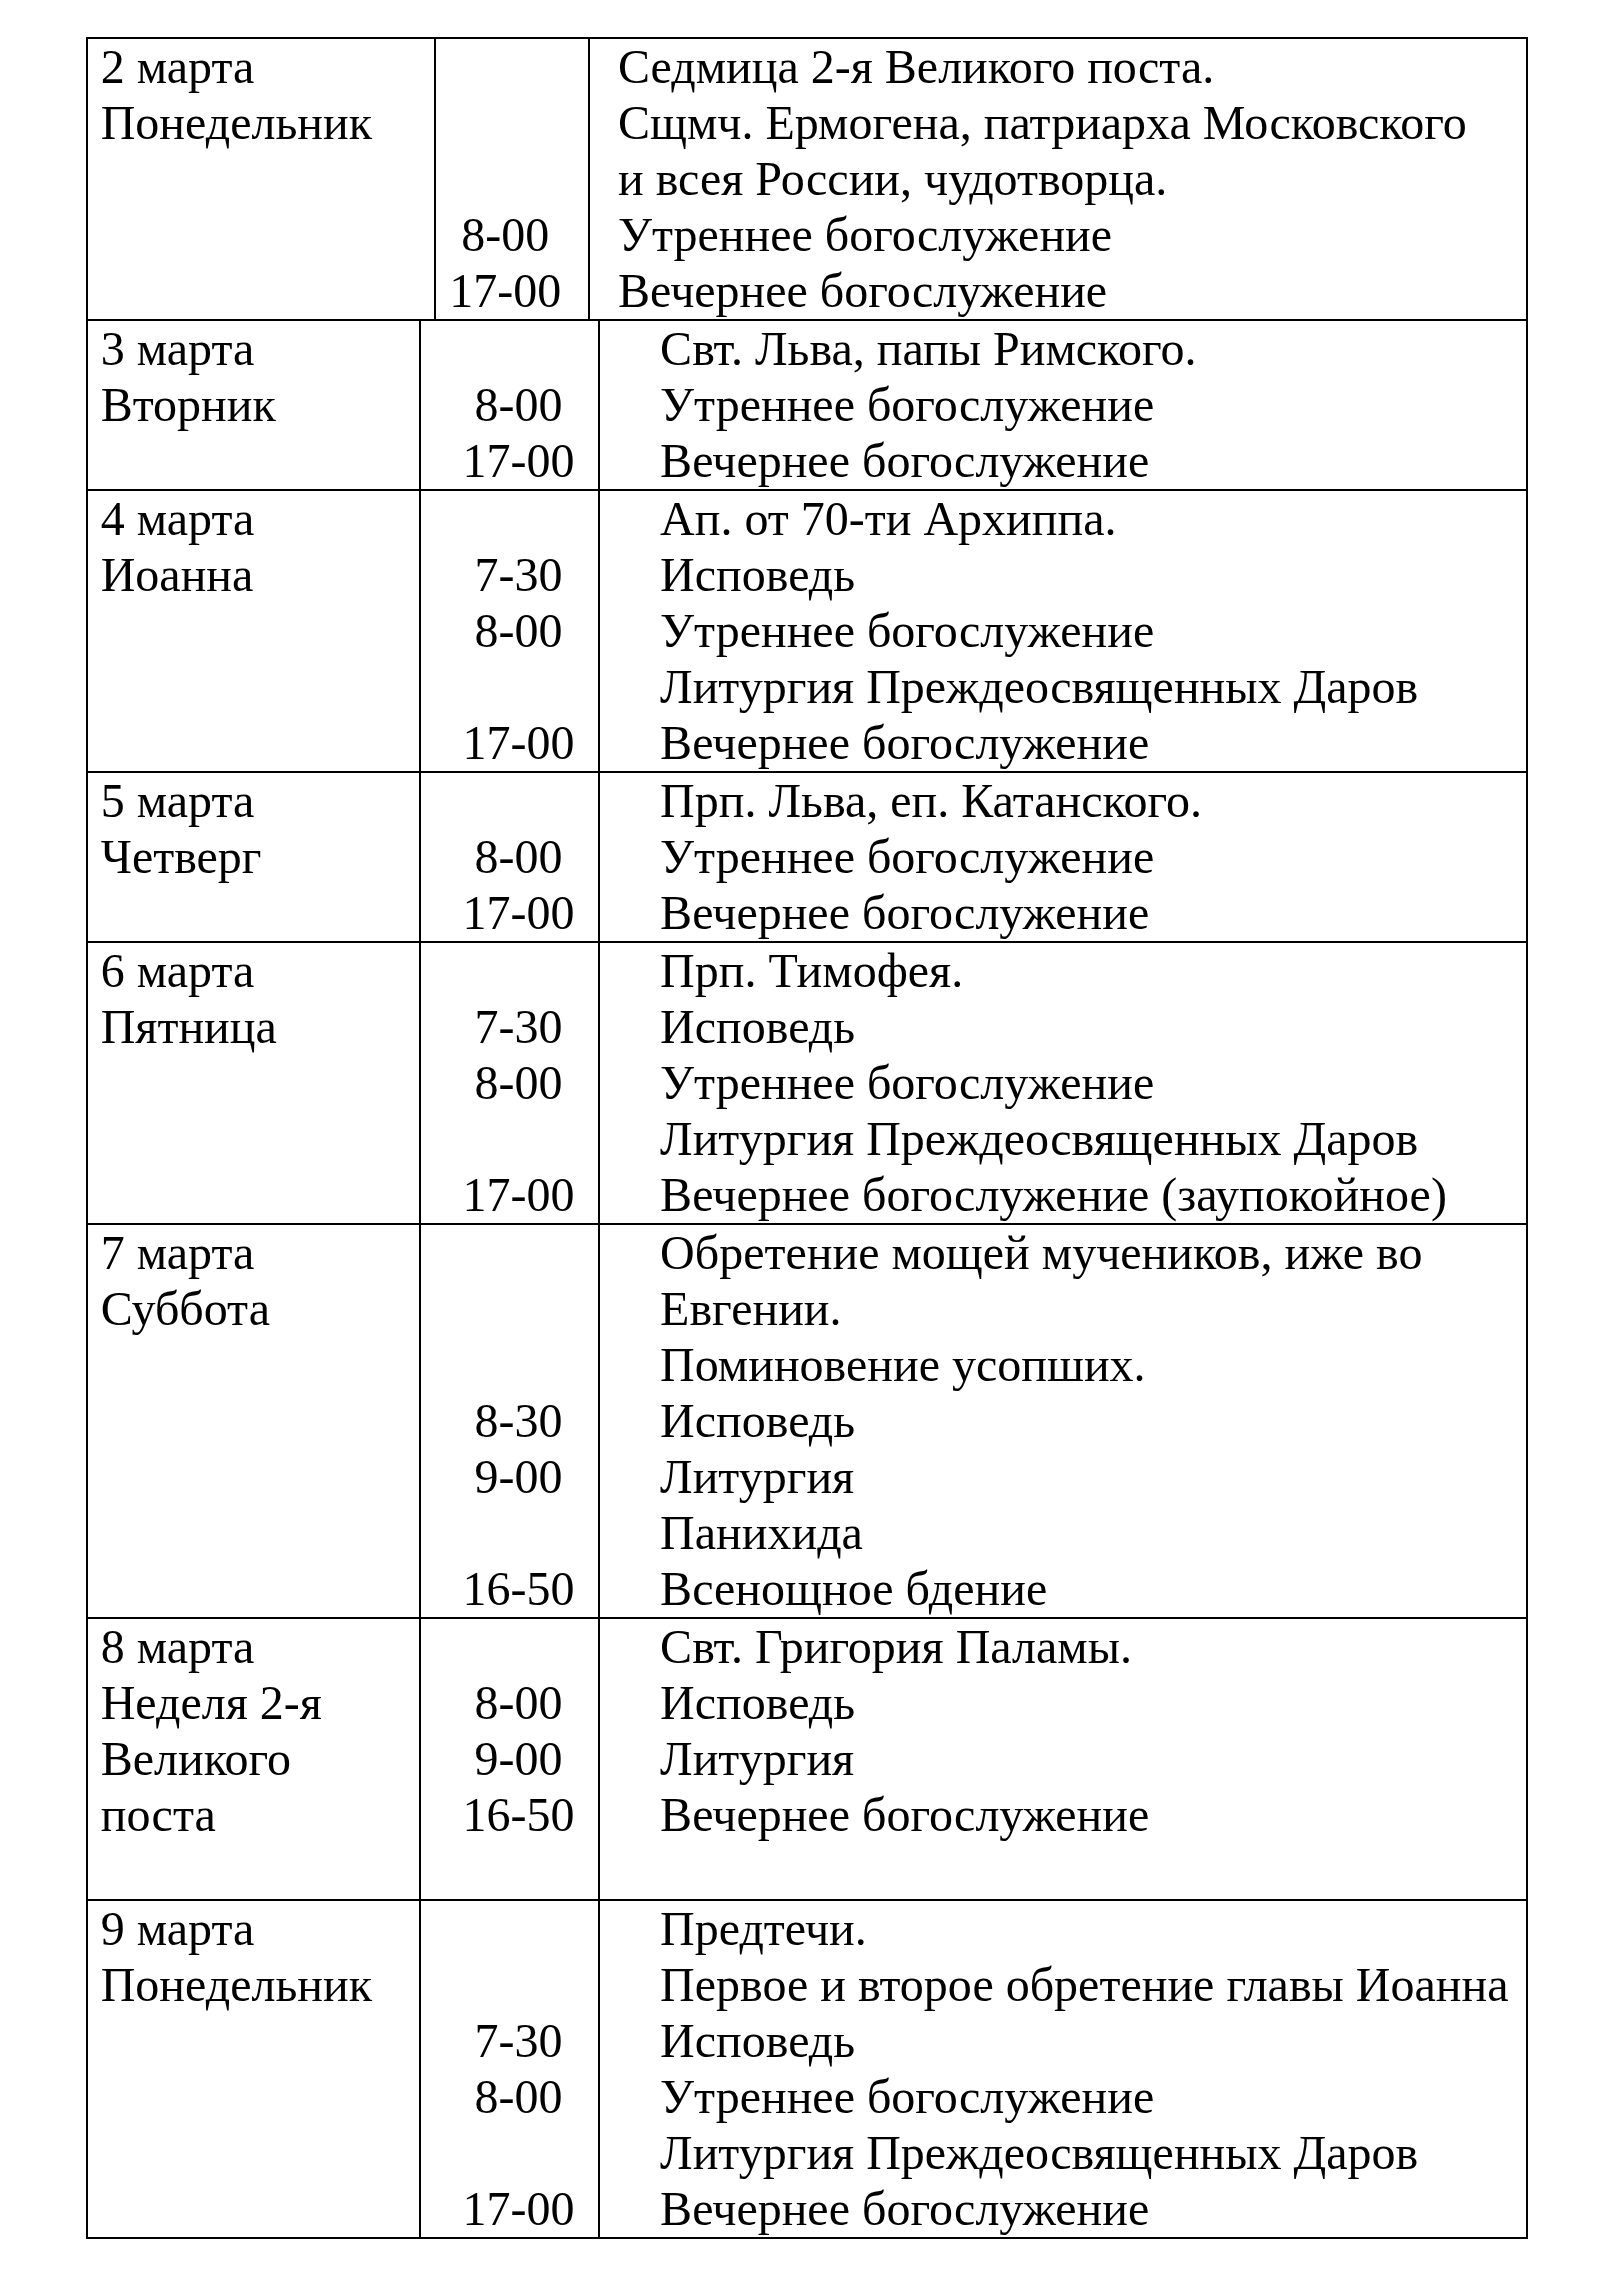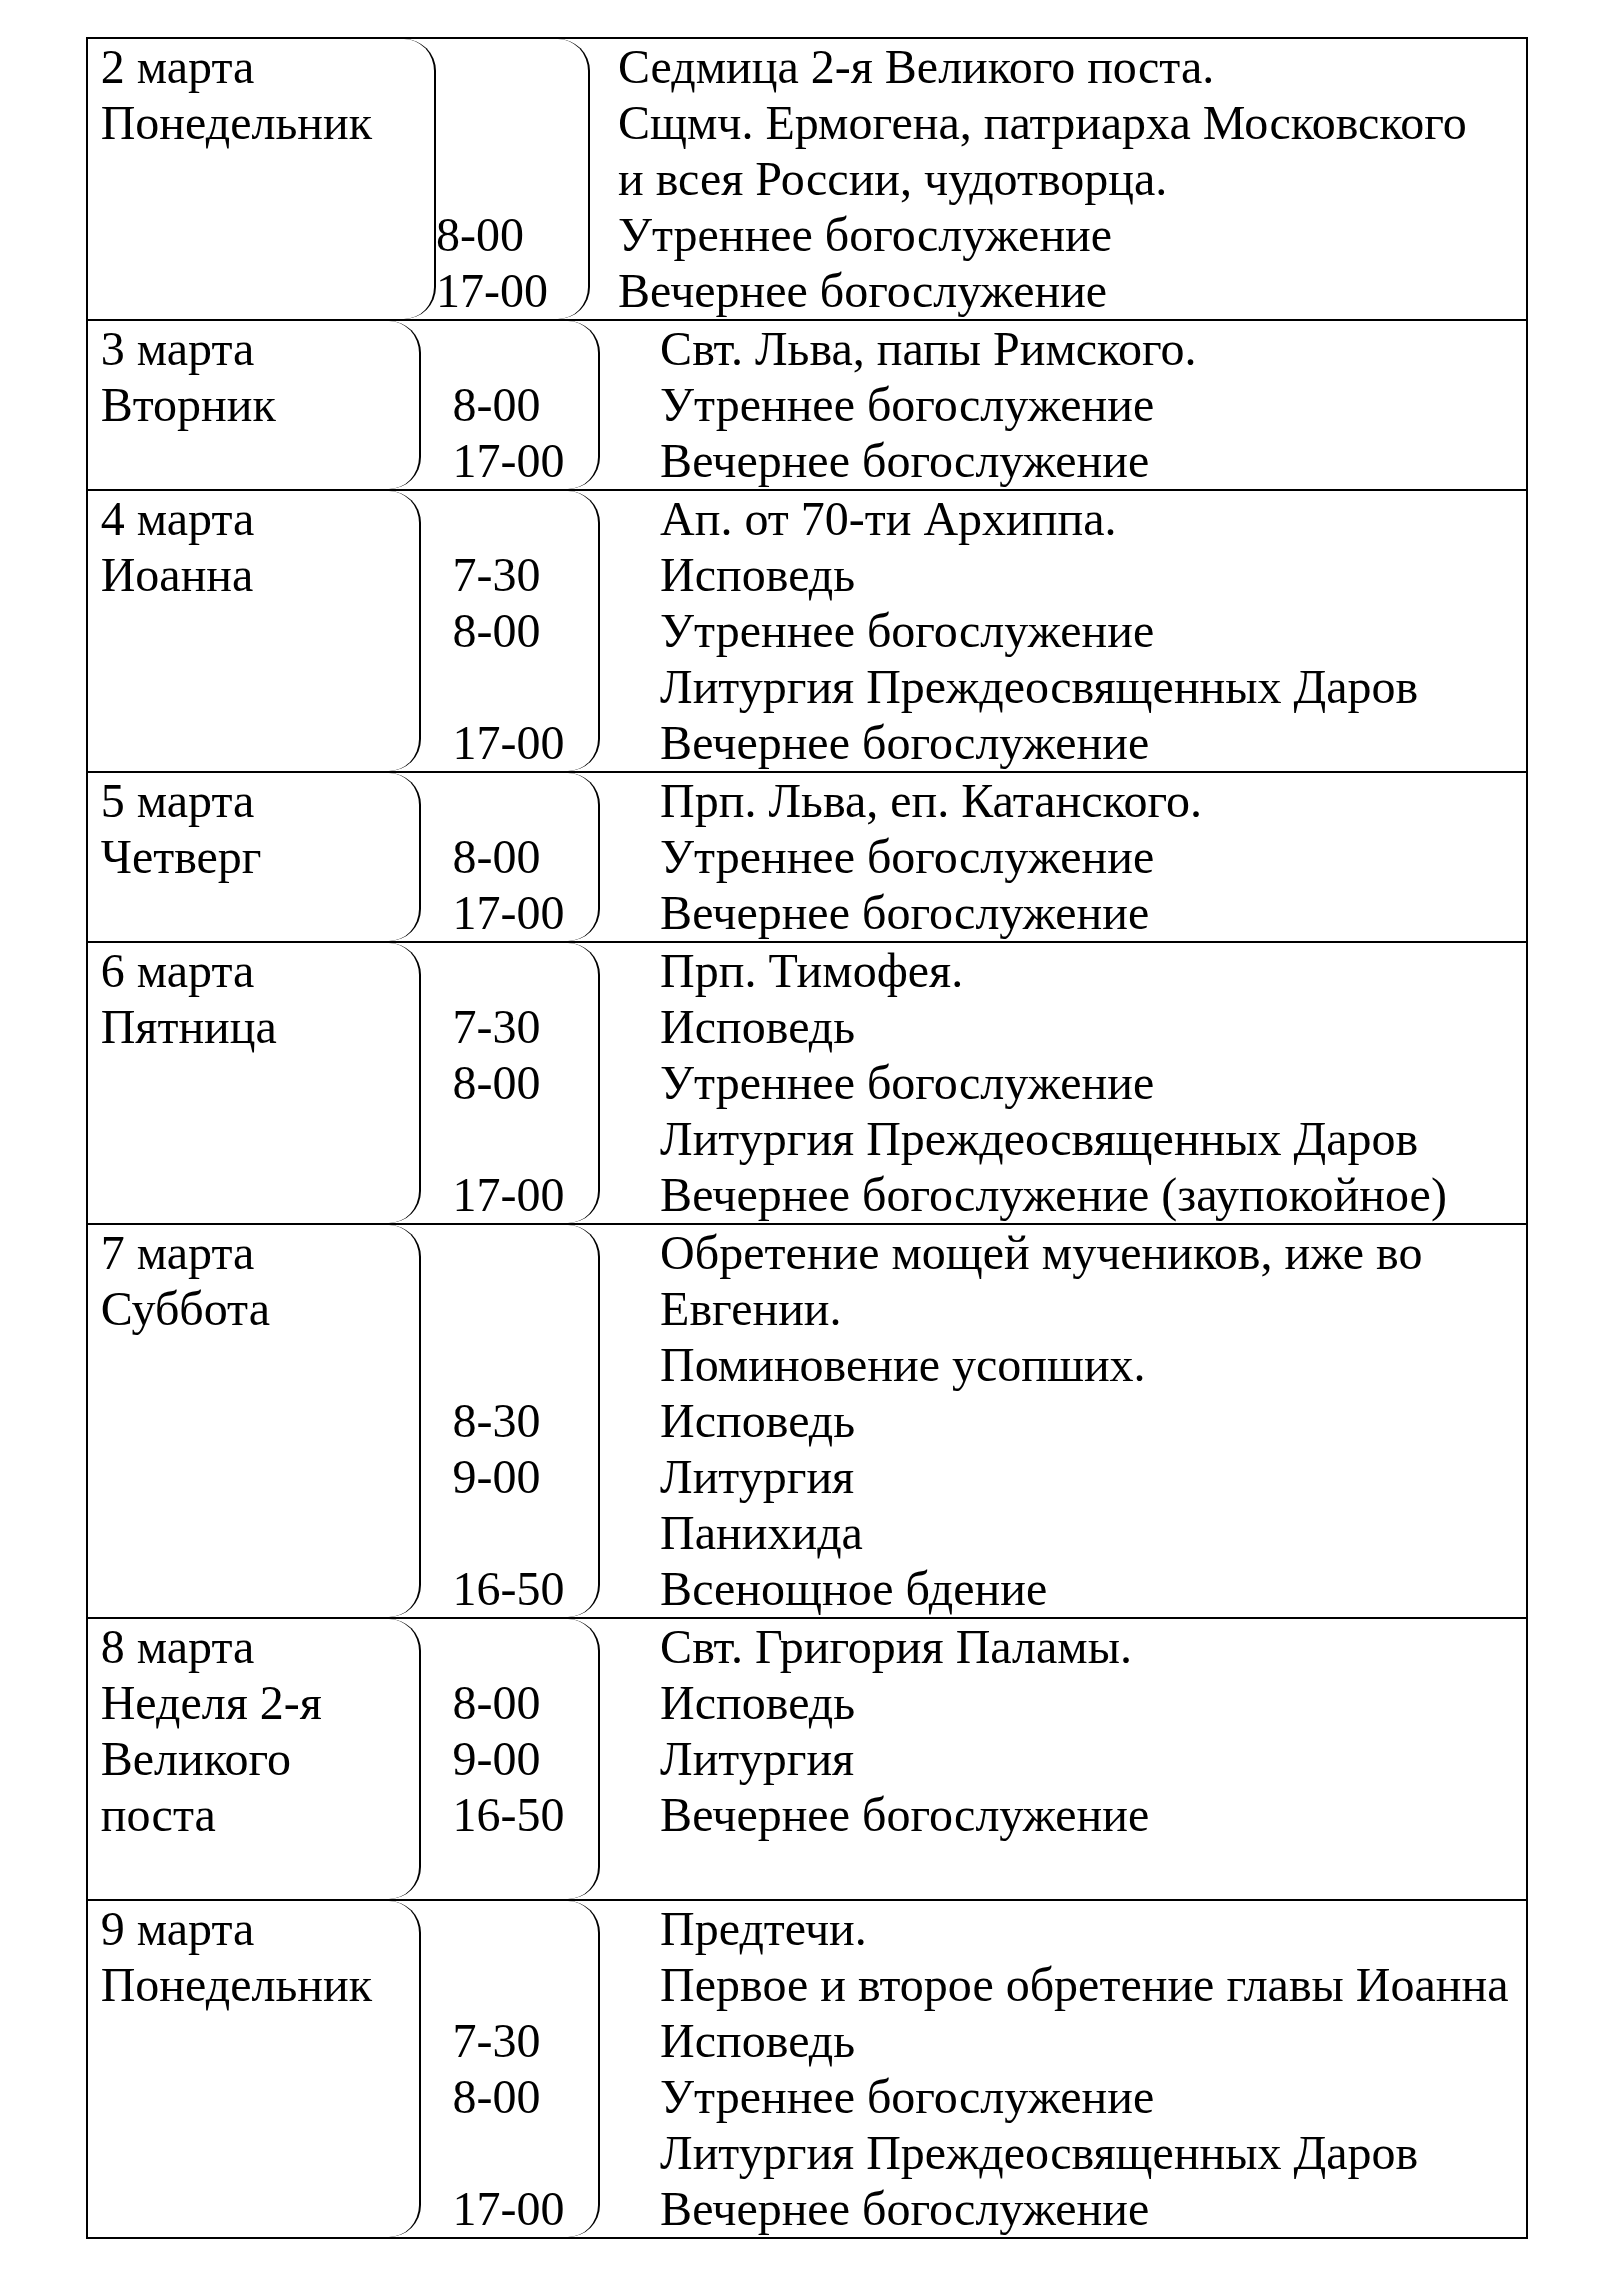--- a/index.html
+++ b/index.html
@@ -26,31 +26,30 @@
     display: flex;
     align-items: stretch;
   }
   .srow + .srow {
     border-top: 2.9px solid #000000;
     gap: 32px;
   }
   .cell {
     box-sizing: border-box;
     font-size: 48px;
-    border-radius: 32px;
   }
   .cell-date {
     width: 348px;
     border-right: 2.9px solid #000000;
     padding-left: 12.7px;
   }
   .cell-time {
     width: 154px;
     border-right: 2.9px solid #000000;
-    text-align: left;
+    text-align: center;
     padding-right: 13.7px;
   }
   .cell-service {
     width: 936px;
     padding-left: 28px;
   }
   .line {
     height: 56px;
     line-height: 56px;
     white-space: nowrap;

